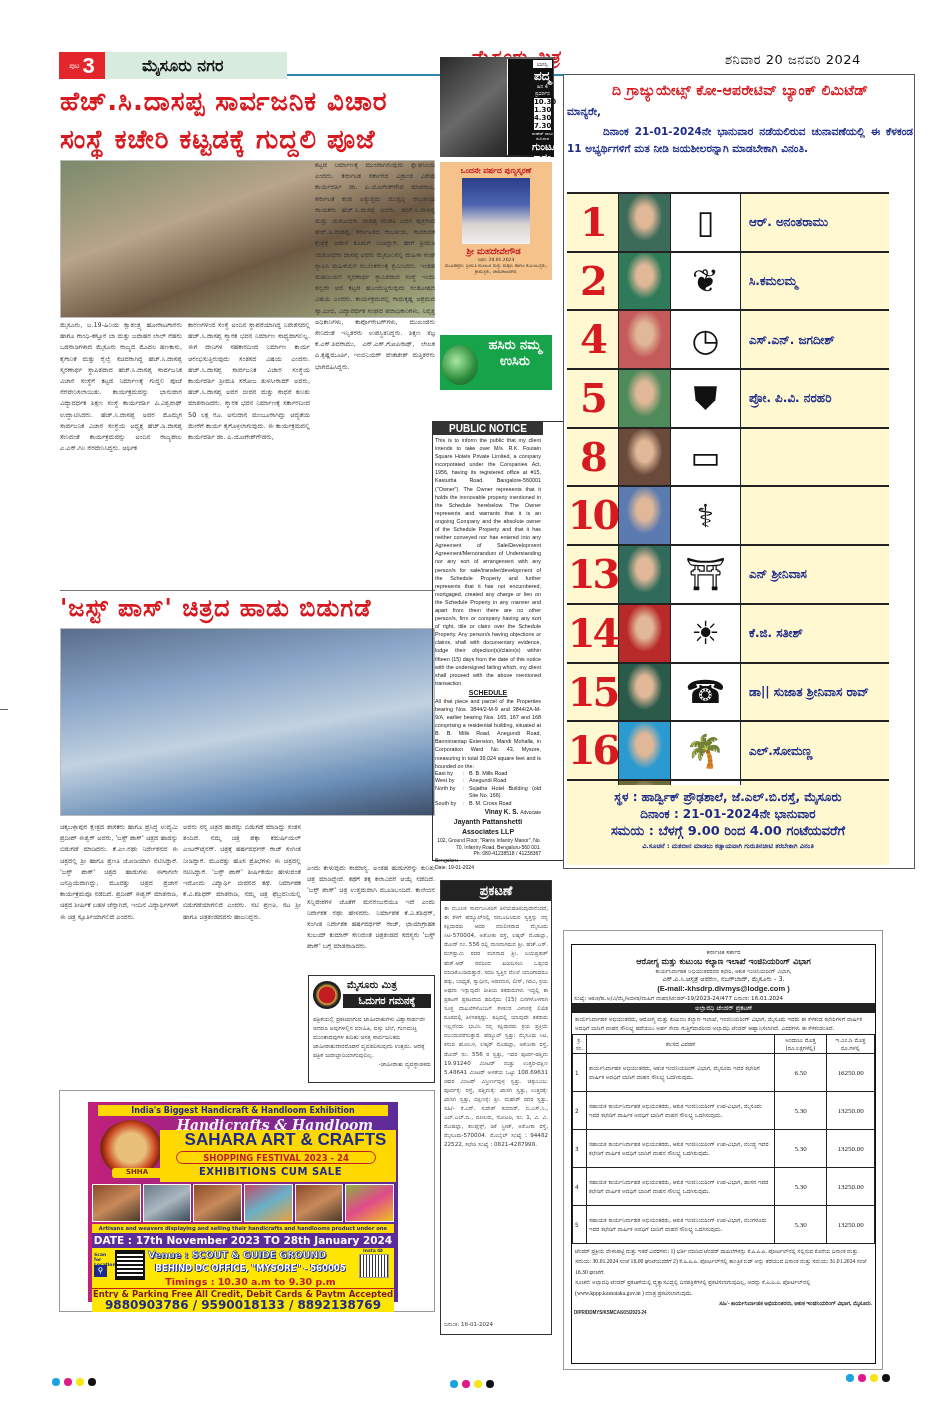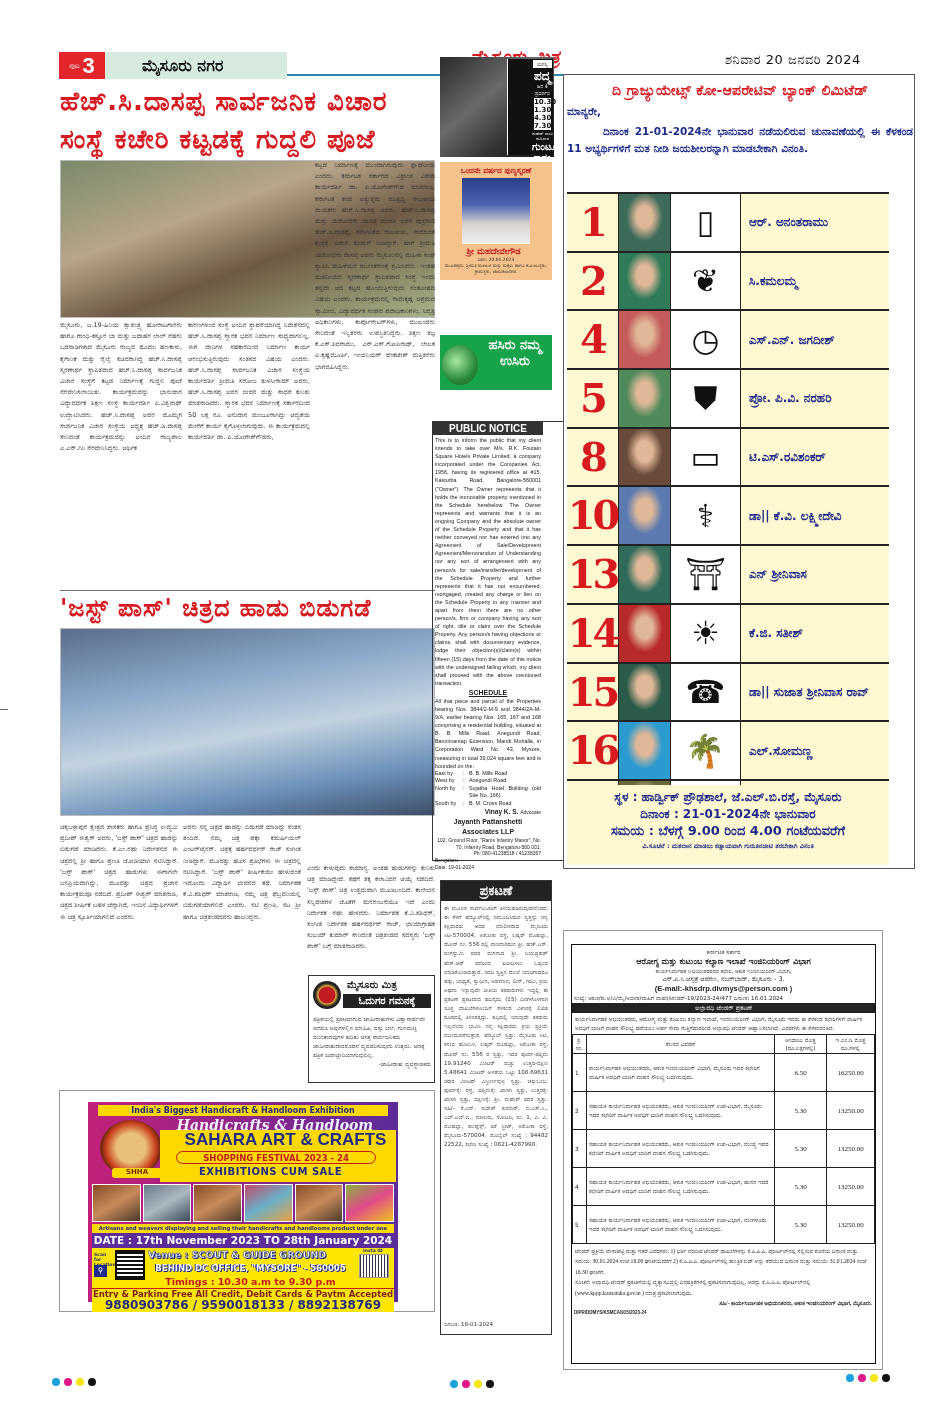--- a/index.html
+++ b/index.html
@@ -312,27 +312,25 @@
       <div class="cand-row">
         <div class="cand-num">5</div>
         <div class="cand-photo" style="background: radial-gradient(at 50% 40%, rgb(224, 184, 152) 22%, rgb(79, 138, 90) 50%);"></div>
         <div class="cand-symbol">⛊</div>
         <div class="cand-name">ಪ್ರೋ. ಪಿ.ವಿ. ನರಹರಿ</div>
       </div>
       <div class="cand-row">
         <div class="cand-num">8</div>
         <div class="cand-photo" style="background: radial-gradient(at 50% 40%, rgb(224, 184, 152) 22%, rgb(106, 74, 58) 50%);"></div>
         <div class="cand-symbol">▭</div>
-        <div class="cand-name">ಟಿ.ಎಸ್.ರವಿಶಂಕರ್</div>
       </div>
       <div class="cand-row">
         <div class="cand-num">10</div>
         <div class="cand-photo" style="background: radial-gradient(at 50% 40%, rgb(224, 184, 152) 22%, rgb(90, 122, 176) 50%);"></div>
         <div class="cand-symbol">⚕</div>
-        <div class="cand-name">ಡಾ|| ಕೆ.ವಿ. ಲಕ್ಷ್ಮೀದೇವಿ</div>
       </div>
       <div class="cand-row">
         <div class="cand-num">13</div>
         <div class="cand-photo" style="background: radial-gradient(at 50% 40%, rgb(224, 184, 152) 22%, rgb(47, 106, 90) 50%);"></div>
         <div class="cand-symbol">⛩</div>
         <div class="cand-name">ಎನ್ ಶ್ರೀನಿವಾಸ</div>
       </div>
       <div class="cand-row">
         <div class="cand-num">14</div>
         <div class="cand-photo" style="background: radial-gradient(at 50% 40%, rgb(224, 184, 152) 22%, rgb(184, 42, 42) 50%);"></div>
@@ -365,21 +363,21 @@
     <div class="el-note">ವಿ.ಸೂಚನೆ : ಮತದಾನ ಮಾಡಲು ಕಡ್ಡಾಯವಾಗಿ ಗುರುತಿನಚೀಟಿ ತರಬೇಕಾಗಿ ವಿನಂತಿ</div>
   </div>
 </div>
 
 <div class="abs tender-frame"></div>
 <div class="abs tender">
   <div class="t-gov">ಕರ್ನಾಟಕ ಸರ್ಕಾರ</div>
   <div class="t-dept">ಆರೋಗ್ಯ ಮತ್ತು ಕುಟುಂಬ ಕಲ್ಯಾಣ ಇಲಾಖೆ ಇಂಜಿನಿಯರಿಂಗ್ ವಿಭಾಗ</div>
   <div class="t-office">ಕಾರ್ಯನಿರ್ವಾಹಕ ಅಭಿಯಂತರರವರ ಕಛೇರಿ, ಆಕುಕ ಇಂಜಿನಿಯರಿಂಗ್ ವಿಭಾಗ,</div>
   <div class="t-addr">ಎನ್.ಪಿ.ಸಿ.ಆಸ್ಪತ್ರೆ ಆವರಣ, ನಜರ್‌ಬಾದ್, ಮೈಸೂರು - 3.</div>
-  <div class="t-email">(E-mail:-khsdrp.divmys@person.com )</div>
+  <div class="t-email">(E-mail:-khsdrp.divmys@lodge.com )</div>
   <div class="t-ref">ಸಂಖ್ಯೆ: ಆಕುಕ/ಕಾ.ಅ/ವಿ/ಮೈ/ಅದಳತ/ವಾಹಿಗೆ ವಾಹನ/ಟೆಂಡರ್-19/2023-24/477 ದಿನಾಂಕ: 16.01.2024</div>
   <div class="t-band">ಅಲ್ಪಾವಧಿ ಟೆಂಡರ್ ಪ್ರಕಟಣೆ</div>
   <div class="t-intro">ಕಾರ್ಯನಿರ್ವಾಹಕ ಅಭಿಯಂತರರು, ಆರೋಗ್ಯ ಮತ್ತು ಕುಟುಂಬ ಕಲ್ಯಾಣ ಇಲಾಖೆ, ಇಂಜಿನಿಯರಿಂಗ್ ವಿಭಾಗ, ಮೈಸೂರು ಇವರು ಈ ಕೆಳಕಂಡ ಕಛೇರಿಗಳಿಗೆ ವಾರ್ಷಿಕ ಅವಧಿಗೆ ಬಾಡಿಗೆ ವಾಹನ ಸೌಲಭ್ಯ ಪಡೆಯಲು ಅರ್ಹ ಸೇವಾ ಗುತ್ತಿಗೆದಾರರಿಂದ ಅಲ್ಪಾವಧಿ ಟೆಂಡರ್ ಆಹ್ವಾನಿಸಲಾಗಿದೆ. ವಿವರಗಳು ಈ ಕೆಳಕಂಡಂತಿವೆ.</div>
   <table class="t-table">
     <thead>
       <tr>
         <th style="width:14px">ಕ್ರ. ಸಂ.</th>
         <th>ಕೆಲಸದ ವಿವರಣೆ</th>
         <th style="width:52px">ಅಂದಾಜು ಮೊತ್ತ (ರೂ.ಲಕ್ಷಗಳಲ್ಲಿ)</th>
         <th style="width:48px">ಇ.ಎಂ.ಡಿ ಮೊತ್ತ ರೂ.ಗಳಲ್ಲಿ</th>

